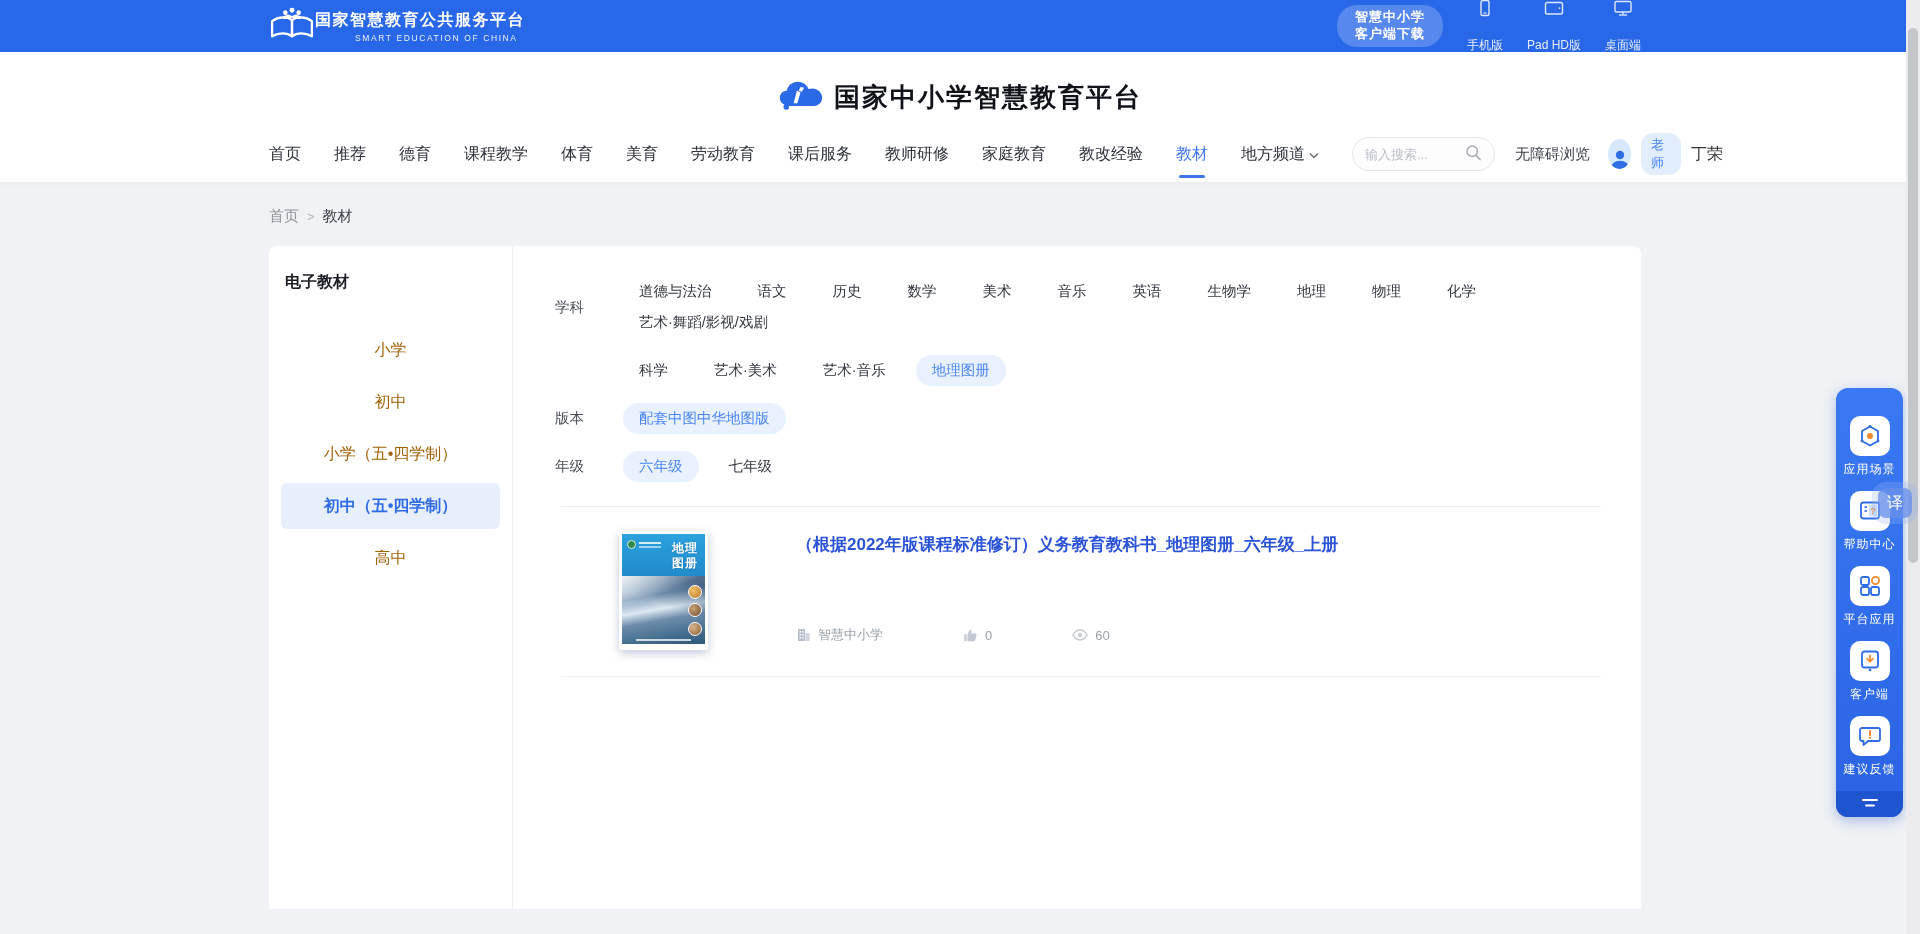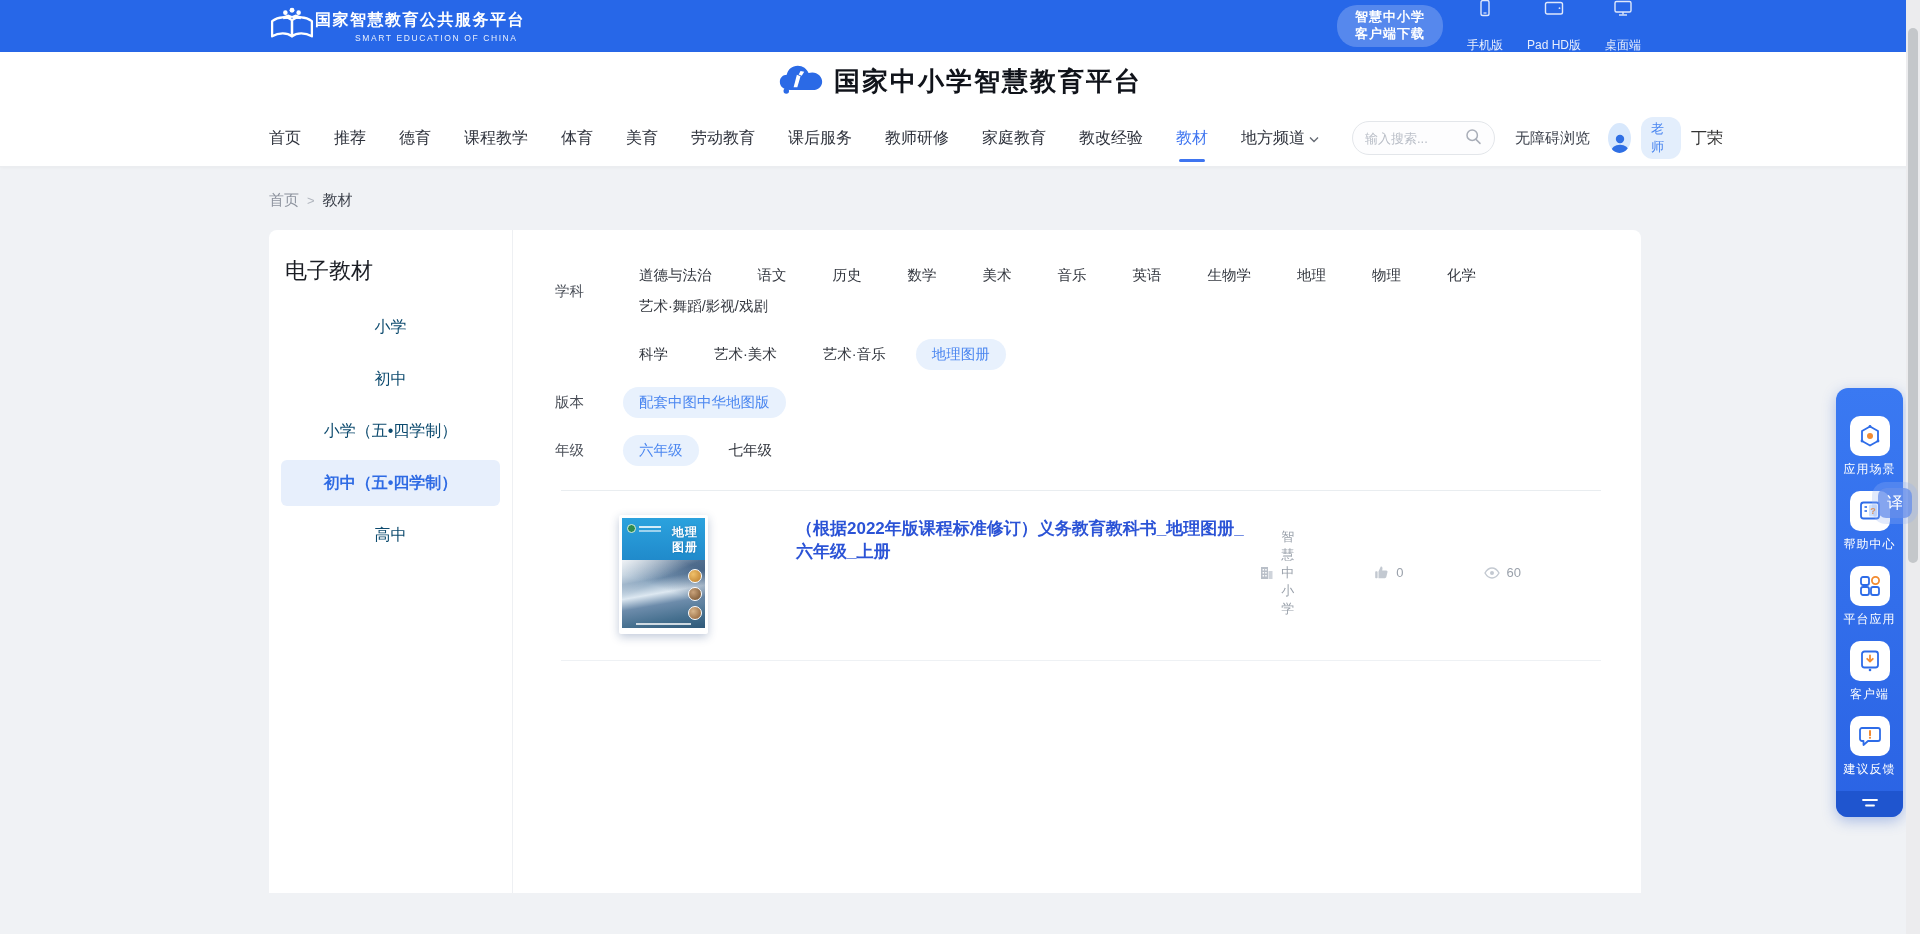--- a/index.html
+++ b/index.html
@@ -15,21 +15,21 @@
   .topbar-logo-text .t2 { color:#eaf0fd; font-size:8.5px; letter-spacing:1.6px; margin-top:2px;margin-left:40px; }
   .topbar-right { display:flex; align-items:center; gap:24px; }
   .download-pill { background:rgba(255,255,255,0.22); border-radius:20px; padding:4px 18px; text-align:center; cursor:pointer; }
   .download-pill div { color:#fff; font-size:13px; font-weight:bold; line-height:1.3; letter-spacing:1px; }
   .device { display:flex; flex-direction:column; align-items:center; gap:20px; cursor:pointer; }
   .device .dlabel { color:#e8eefc; font-size:12px; }
   .device svg { display:block; }
 
   
   .header { background:#fff; border-bottom:1px solid #ebedf0; box-shadow:0 1px 3px rgba(0,0,0,0.03); }
-  .header-brand { display:flex; align-items:center; justify-content:center; gap:10px; padding-top:10px; }
+  .header-brand { display:flex; align-items:center; justify-content:center; gap:10px; padding-top:26px; }
   .header-brand .brand-title { font-size:26px; font-weight:bold; color:#10131a; letter-spacing:2px; }
   .nav-row { display:flex; align-items:center; height:56px; margin-top:10px; }
   .nav-item { font-size:16px; color:#2f333d; margin-right:33px; cursor:pointer; position:relative; white-space:nowrap; display:flex; align-items:center; gap:4px; }
   .nav-item.active { color:#3f75f0; }
   .nav-item.active::after { content:""; position:absolute; left:50%; transform:translateX(-50%); bottom:-13px; width:26px; height:3px; border-radius:2px; background:#3f75f0; }
   .search-box { margin-left:auto; width:152px; height:34px; border:1px solid #e3e6ea; background:#fdfdfe; border-radius:17px; display:flex; align-items:center; padding:0 12px; }
   .search-box input { flex:1; border:none; outline:none; background:transparent; font-size:13px; color:#333; width:100px; }
   .search-box input::placeholder { color:#b9bec7; }
   .a11y { font-size:15px; color:#3a3f4a; margin-left:20px; cursor:pointer; white-space:nowrap; }
   .user-group { display:flex; align-items:center; margin-left:18px; gap:10px; }
@@ -39,22 +39,22 @@
 
   
   .breadcrumb { padding:24px 0 20px; font-size:15px; display:flex; align-items:center; gap:8px; }
   .crumb-home { color:#8d939e; cursor:pointer; }
   .crumb-sep { color:#b0b5bd; font-size:13px; }
   .crumb-current { color:#3c414b; }
 
   
   .main-card { background:#fff; border-radius:8px 8px 0 0; display:flex; height:663px; }
   .aside { width:244px; border-right:1px solid #eef0f3; padding-top:26px; flex-shrink:0; }
-  .aside-title { font-size:22px; font-weight:normal; color:#1a1d24; margin-left:16px; margin-bottom:18px; }
-  .aside-item { text-align:center; height:46px; line-height:46px; margin:6px 12px; font-size:16px; color:#0c4a6e; border-radius:6px; cursor:pointer; white-space:nowrap; }
+  .aside-title { font-size:16px; font-weight:bold; color:#1a1d24; margin-left:16px; margin-bottom:34px; }
+  .aside-item { text-align:center; height:46px; line-height:46px; margin:6px 12px; font-size:16px; color:#a16207; border-radius:6px; cursor:pointer; white-space:nowrap; }
   .aside-item.active { background:#e7effc; color:#2f6be4; font-weight:bold; }
 
   .content { flex:1; padding:30px 40px 0 42px; }
   .filter-row { display:flex; align-items:center; margin-bottom:17px; }
   .filter-label { width:44px; margin-right:24px; font-size:14.5px; color:#4a4f58; flex-shrink:0; }
   .filter-items { display:flex; align-items:center; flex-wrap:wrap; }
   .filter-item { font-size:14.5px; color:#33373f; padding:6px 16px; border-radius:17px; cursor:pointer; margin-right:14px; white-space:nowrap; }
   .filter-item.active { background:#e8f1fd; color:#4a86f0; }
   .list-divider { border-top:1px solid #e9edf0; margin-top:24px; margin-left:6px; }
 
@@ -69,21 +69,21 @@
       background:
         linear-gradient(155deg, rgba(255,255,255,.85) 0%, rgba(255,255,255,0) 35%),
         linear-gradient(200deg, rgba(25,55,95,.55) 10%, rgba(0,0,0,0) 45%),
         linear-gradient(170deg, #b9cede 0%, #7e9cb8 30%, #dde8f1 48%, #6d8cab 62%, #46708f 82%, #2f5878 100%); }
   .cover-circle { position:absolute; right:3px; width:14px; height:14px; border-radius:50%; border:1px solid #fff; }
   .cc1 { top:46%; background:radial-gradient(circle at 35% 35%, #f0c069, #b97a2a); }
   .cc2 { top:63%; background:radial-gradient(circle at 35% 35%, #c9a27a, #6d4a28); }
   .cc3 { top:80%; background:radial-gradient(circle at 35% 35%, #d8b68c, #8a5a30); }
   .cover-footer { position:absolute; bottom:3px; left:14px; right:14px; height:2px; background:rgba(255,255,255,.75); }
 
-  .book-info { margin-left:88px; flex:1; display:flex; flex-direction:row; justify-content:space-between; padding:2px 0 6px; }
+  .book-info { margin-left:88px; flex:1; display:flex; flex-direction:column; justify-content:space-between; padding:2px 0 6px; }
   .book-title { font-size:17px; font-weight:bold; color:#2b53d6; cursor:pointer; }
   .book-meta { display:flex; align-items:center; color:#9aa1ab; font-size:13px; }
   .meta-group { display:flex; align-items:center; gap:7px; margin-right:80px; }
   .meta-group svg { display:block; }
 
   
   .float-sidebar { position:absolute; right:17px; top:388px; width:67px; background:linear-gradient(180deg,#3a79f2,#2a63e4); border-radius:12px; padding-top:28px; text-align:center; box-shadow:0 4px 14px rgba(40,90,200,.35); z-index:5; }
   .fs-item { margin-bottom:13px; cursor:pointer; }
   .fs-iconbox { width:40px; height:40px; background:#fff; border-radius:10px; margin:0 auto 5px; display:flex; align-items:center; justify-content:center; }
   .fs-label { color:#fff; font-size:12px; letter-spacing:1px; white-space:nowrap; }

